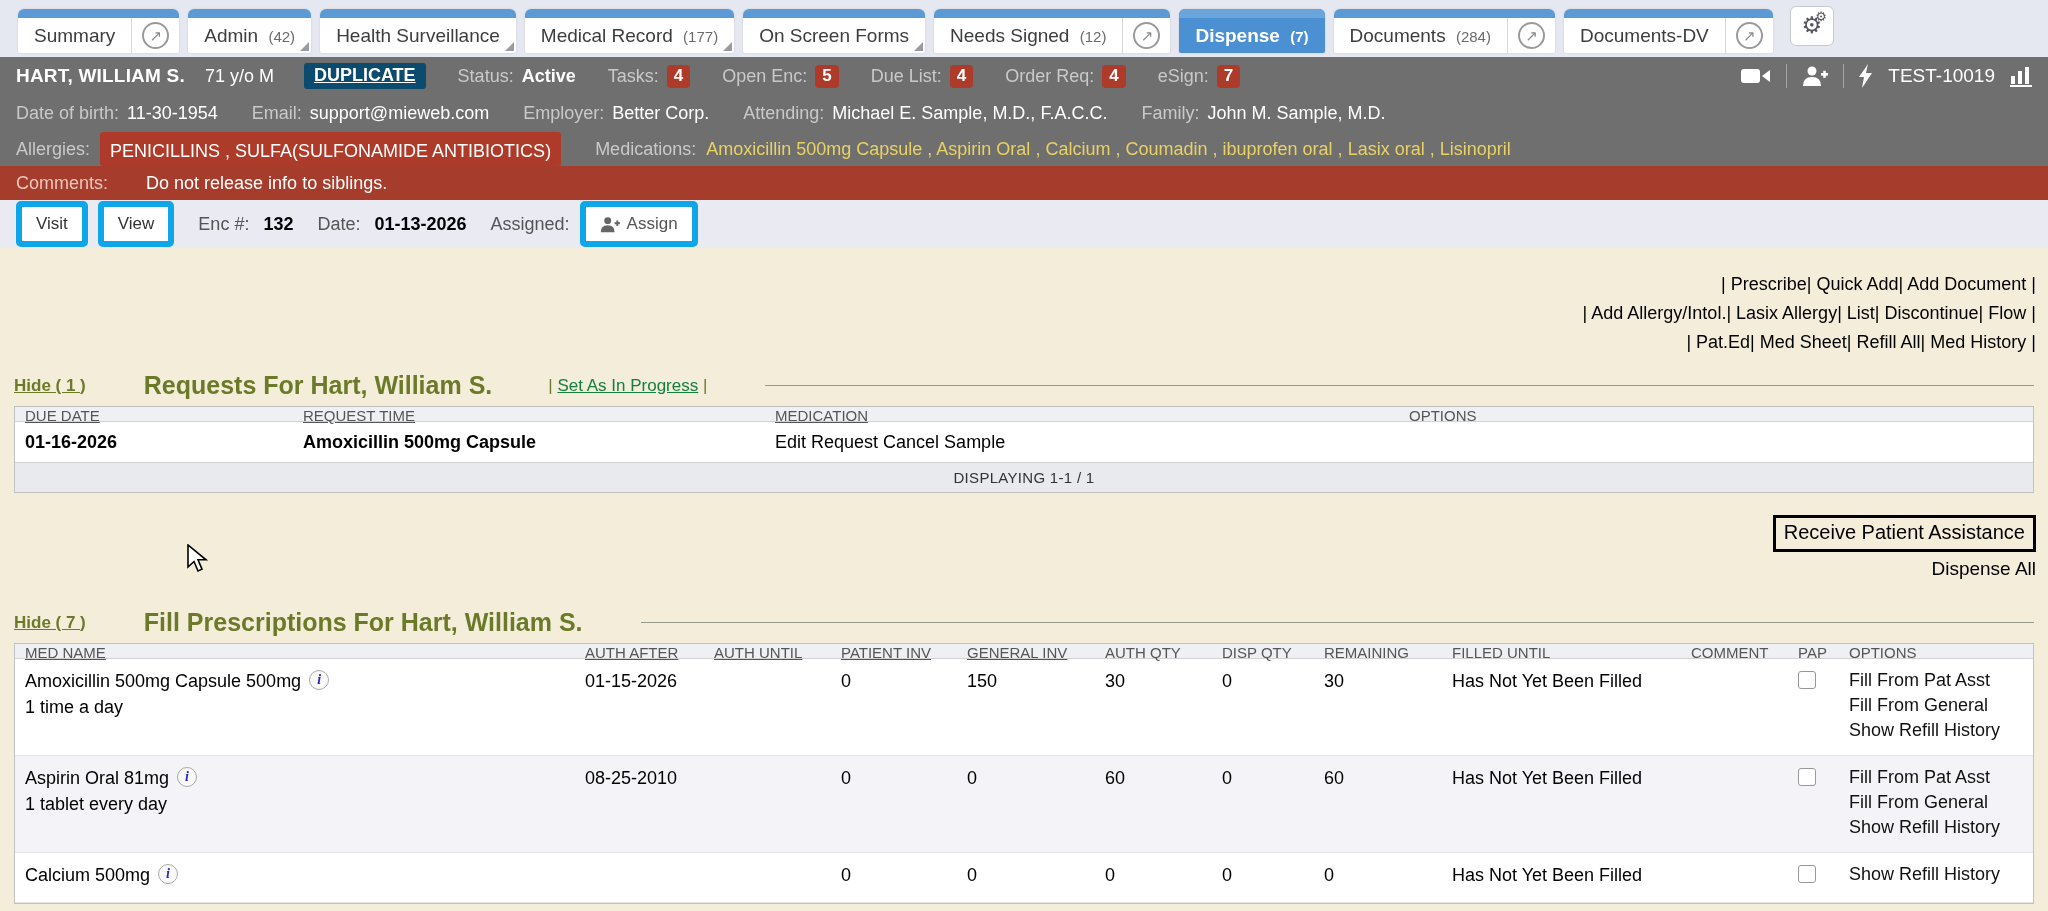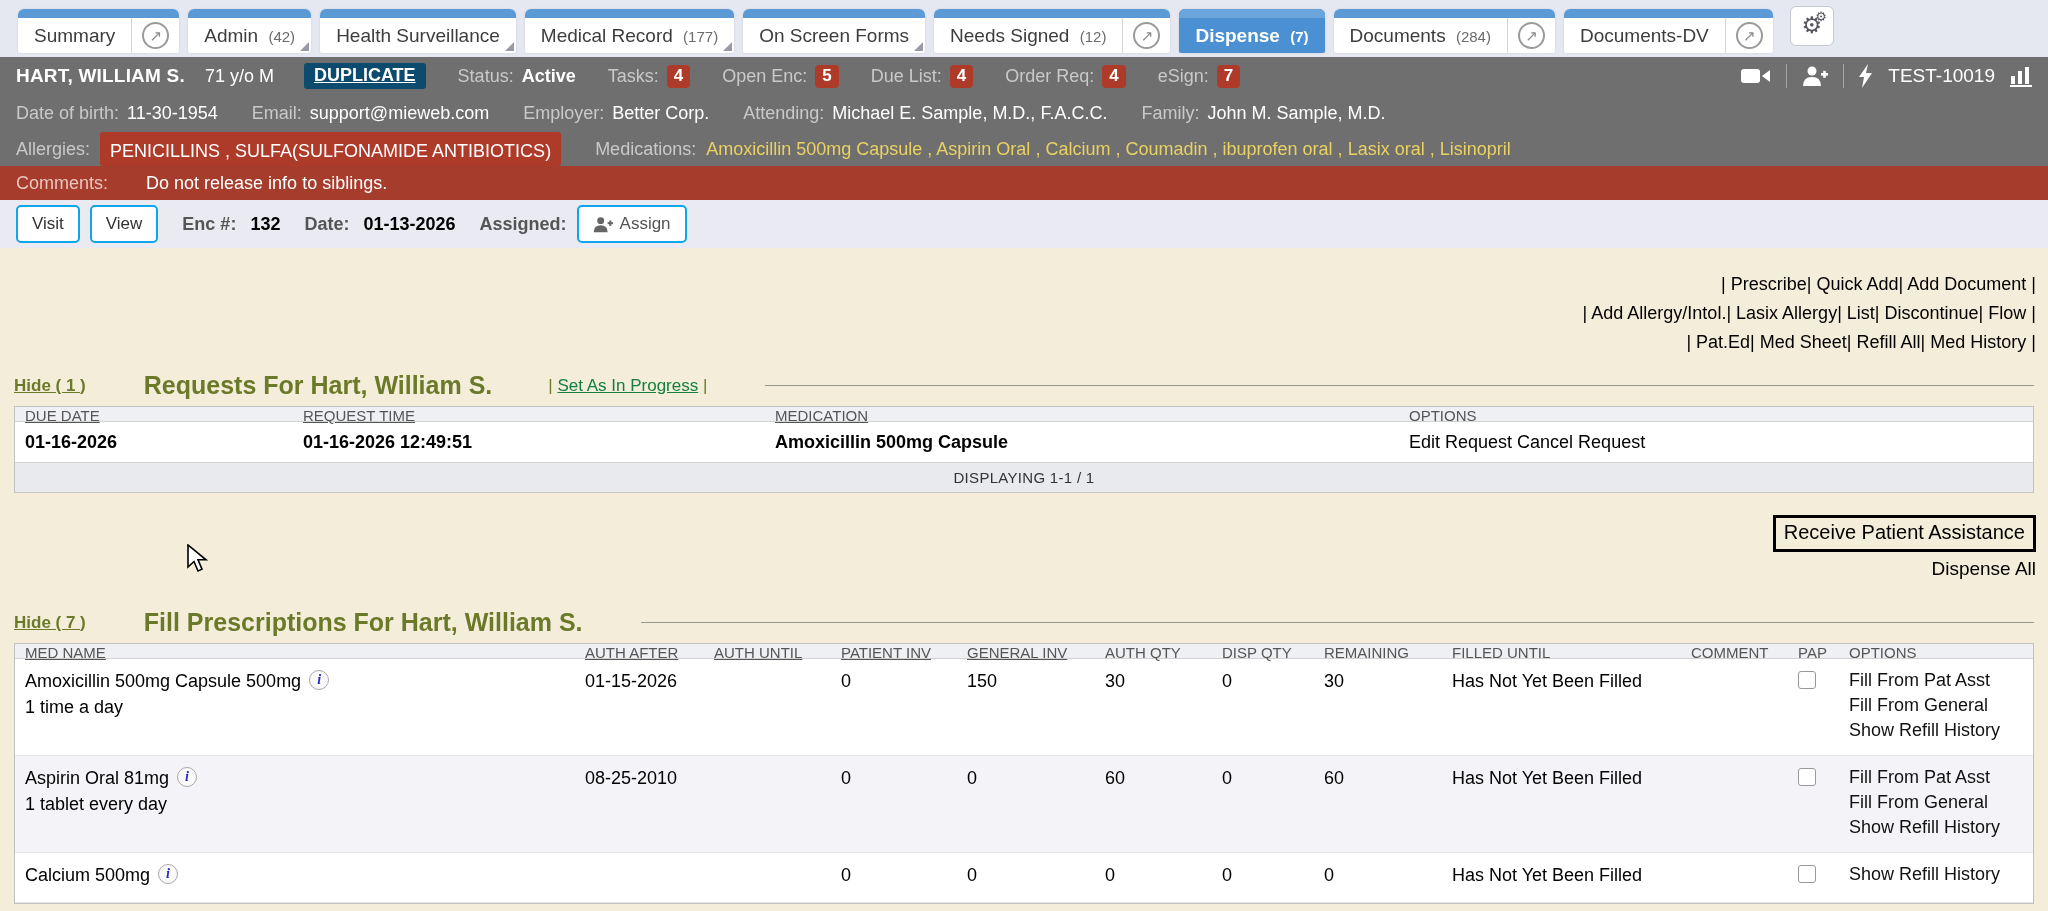--- a/index.html
+++ b/index.html
@@ -49,22 +49,22 @@
   .med-link { color:#e9d162; text-decoration:none; cursor:pointer; }
   .med-link + .med-link::before { content:", "; color:#e9d162; }
 
   
   .comments-bar { background:#a53c2c; color:#fff; height:34px; display:flex; align-items:center; padding:0 16px; font-size:18px; }
   .comments-label { color:#eac6bd; }
   .comments-text { margin-left:38px; }
 
   
   .toolbar { background:#e9eaf2; height:48px; display:flex; align-items:center; padding:0 16px; gap:10px; font-size:18px; }
-  .tb-btn { background:#fff; border:2px solid #0ea5e9; border-radius:5px; padding:7px 14px; font-size:17px; color:#333; cursor:pointer; font-family:"Liberation Sans",sans-serif; }
-  .tb-label { color:#555; margin-left:14px;font-weight:bold; }
+  .tb-btn { background:#fff; border:6px solid #0ea5e9; border-radius:5px; padding:7px 14px; font-size:17px; color:#333; cursor:pointer; font-family:"Liberation Sans",sans-serif; }
+  .tb-label { color:#555; margin-left:14px; }
   .tb-val { color:#000; font-weight:bold; margin-left:4px; }
   .assign-btn { display:flex; align-items:center; gap:7px; color:#555; }
 
   
   .content { position:relative; background:#f3edda; height:663px; padding-top:22px; }
   .action-links { text-align:right; padding-right:12px; font-size:18px; line-height:29px; color:#000; }
   .al-line { white-space:nowrap; }
   .al-line::after { content:" |"; }
   .al-item::before { content:"| "; }
   .al-item a { color:#000; cursor:pointer; }
@@ -297,23 +297,22 @@
     </div>
     <div class="data-table">
       <div class="thead req-grid">
         <span class="th sortable">DUE DATE</span>
         <span class="th sortable">REQUEST TIME</span>
         <span class="th sortable">MEDICATION</span>
         <span class="th">OPTIONS</span>
       </div>
       <div class="req-row">
         <span class="req-cell">01-16-2026</span>
-        <span class="req-cell">01-16-2026 12:49:51</span>
         <span class="req-cell">Amoxicillin 500mg Capsule</span>
-        <span class="req-cell req-opts"><a>Edit Request</a> <a>Cancel Request</a></span>
+        <span class="req-cell req-opts"><a>Edit Request</a> <a>Cancel Sample</a></span>
       </div>
       <div class="tfoot">DISPLAYING 1-1 / 1</div>
     </div>
 
     <div class="assist-wrap">
       <span class="assist-box"><a>Receive Patient Assistance</a></span>
       <div class="dispense-all"><a>Dispense All</a></div>
     </div>
 
     <div class="section-head sec-head-2">

